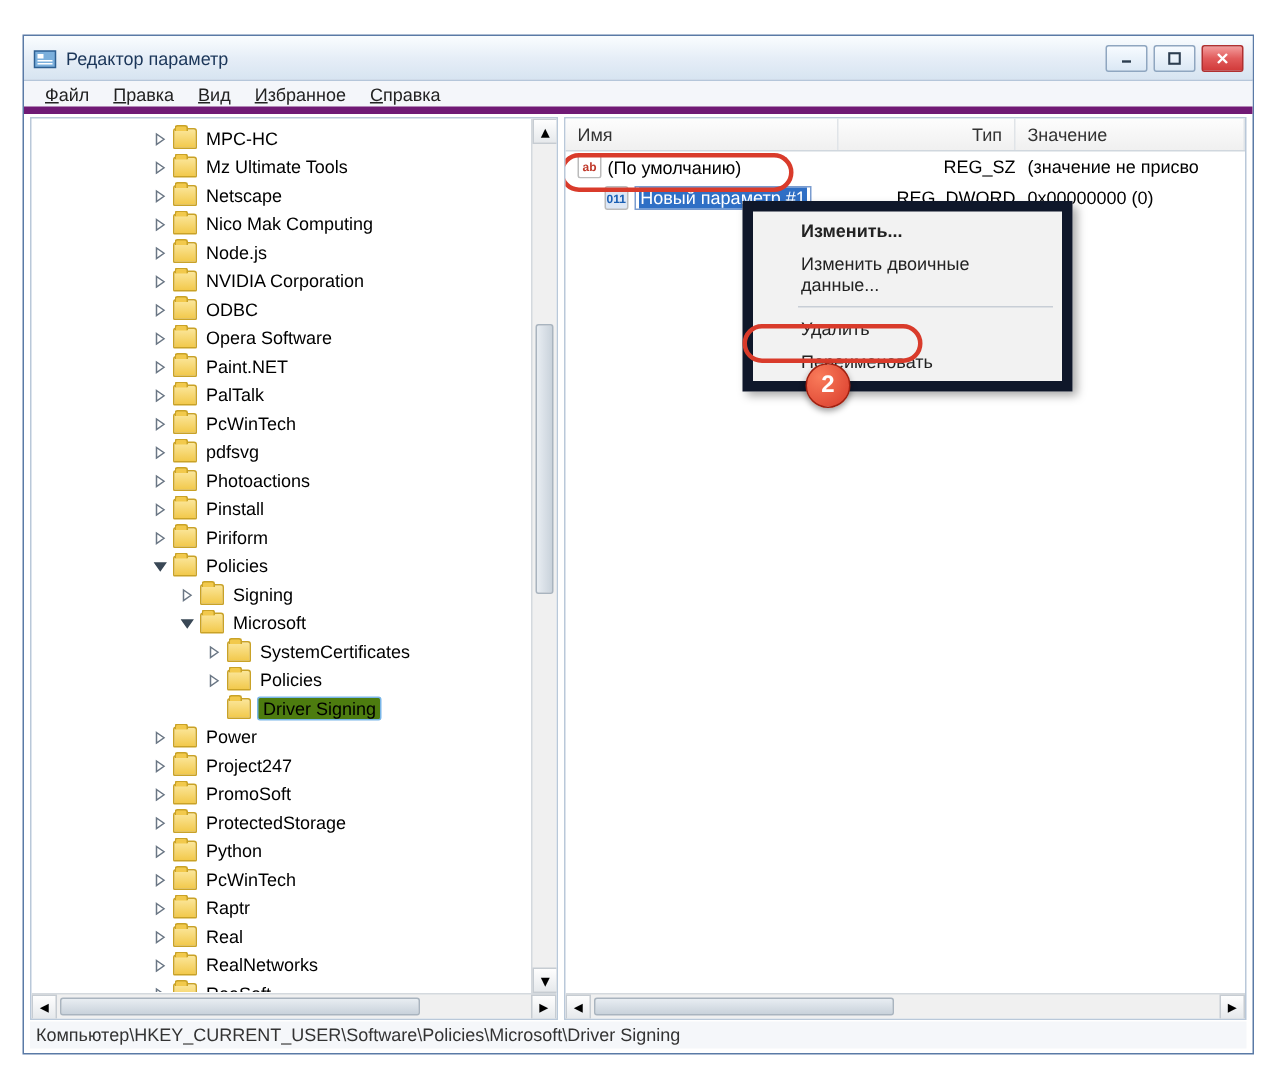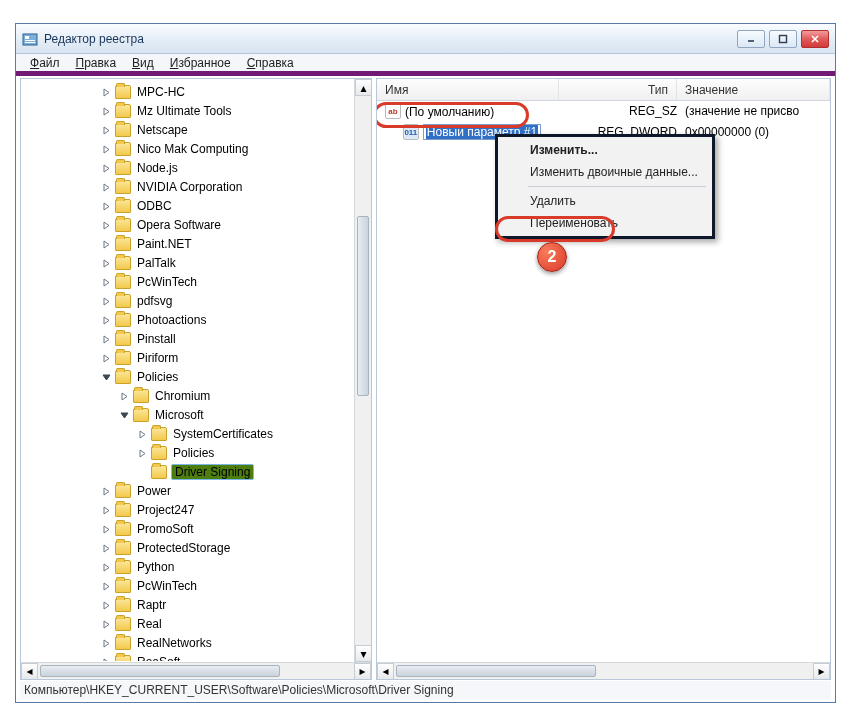--- a/index.html
+++ b/index.html
@@ -44,21 +44,21 @@
 
 .list-body { position:absolute; top:22px; left:0; right:0; bottom:18px; overflow:auto; }
 .list-row { display:flex; align-items:center; height:20px; padding-left:4px; margin-bottom: 1px;}
 .list-row .col { padding:0 4px; overflow:hidden; text-overflow:ellipsis; white-space:nowrap;}
 .val-icon { width:16px; height:16px; margin-right:4px; display:inline-flex; align-items:center; justify-content:center; border:1px solid #bbb; background:#fff; font-size:8px; font-weight:bold; border-radius:2px;}
 .val-icon.str { color:#c0392b; } .val-icon.dw { color:#1a5fb4; background:#dde7f5;}
 .edit-field { background:#fff; border:1px solid #7a9ccf; padding:0 2px; }
 .edit-field .sel { background:#2f6fc5; color:#fff; padding:0 1px;}
 
 
-.context-menu { position:absolute; left:118px; top:55px; width:220px; background:#f2f2f2; border:3px solid #0f172a; box-shadow:3px 3px 6px rgba(0,0,0,.35); padding:2px; z-index:20;}
+.context-menu { position:absolute; left:118px; top:55px; width:220px; background:#f2f2f2; border:7px solid #0f172a; box-shadow:3px 3px 6px rgba(0,0,0,.35); padding:2px; z-index:20;}
 .cm-item { padding:4px 10px 4px 30px; cursor:pointer; color:#222;}
 .cm-sep { height:1px; background:#c8ced6; margin:3px 4px 3px 28px; }
 .cm-item.bold { font-weight:bold; }
 
 
 .annot { position:absolute; border:3px solid #d93b2b; border-radius:14px; pointer-events:none; z-index:30;}
 .annot-badge { position:absolute; width:30px; height:30px; border-radius:50%; background:radial-gradient(circle at 30% 30%,#f97b5a,#d93b2b); color:#fff; font-weight:bold; font-size:16px; display:flex; align-items:center; justify-content:center; box-shadow:0 2px 4px rgba(0,0,0,.4); z-index:31; border:1px solid #a02010;}
 
 
 .h-scroll { position:absolute; left:0; right:0; bottom:0; height:17px; background:#f0f0f0; border-top:1px solid #d4d9de; display:flex; align-items:center;}
@@ -78,21 +78,21 @@
 
 <div class="outer-frame">
 
   <div class="titlebar">
     <svg class="app-icon" viewBox="0 0 16 16">
         <rect x="1" y="3" width="14" height="11" fill="#7bafdc" stroke="#2d5f92"></rect>
         <rect x="3" y="5" width="4" height="3" fill="#fff"></rect>
         <rect x="3" y="9" width="10" height="1" fill="#fff"></rect>
         <rect x="3" y="11" width="10" height="1" fill="#fff"></rect>
       </svg>
-    <span class="title">Редактор реестра</span>
+    <span class="title">Редактор параметр</span>
     <div class="win-btns">
       <div class="win-btn">
           <svg viewBox="0 0 10 10">
             <line x1="2" y1="7" x2="8" y2="7" stroke="#2d3e50" stroke-width="1.6"></line>
           </svg>
         </div>
       <div class="win-btn">
           <svg viewBox="0 0 10 10">
             <rect x="1.5" y="1.5" width="7" height="7" fill="none" stroke="#2d3e50" stroke-width="1.4"></rect>
           </svg>
@@ -278,21 +278,21 @@
             <span class="tree-label">Policies</span>
           </div>
           <div class="tree-row">
             <span class="tree-indent" style="width: 98px;"></span>
             <span class="tree-expander">
               <svg viewBox="0 0 9 9">
                 <path d="M2 1 L7 4.5 L2 8 Z" fill="none" stroke="#6b7785"></path>
               </svg>
             </span>
             <span class="tree-folder"></span>
-            <span class="tree-label">Chromium</span>
+            <span class="tree-label">Signing</span>
           </div>
           <div class="tree-row">
             <span class="tree-indent" style="width: 98px;"></span>
             <span class="tree-expander">
               <svg viewBox="0 0 9 9">
                 <path d="M1 2 L8 2 L4.5 7 Z" fill="#3a4856" stroke="#3a4856"></path>
               </svg>
             </span>
             <span class="tree-folder"></span>
             <span class="tree-label">Microsoft</span>

